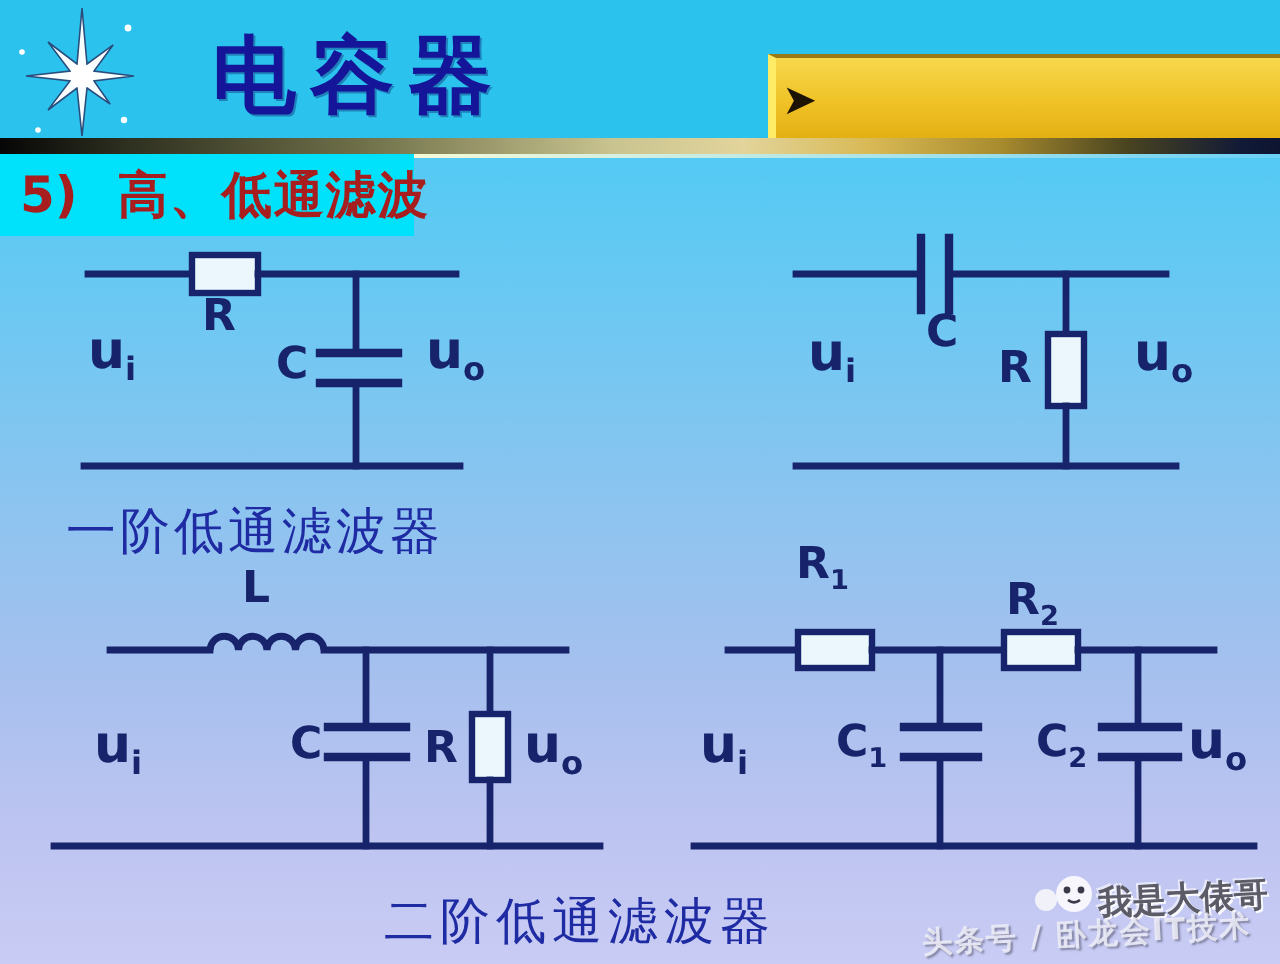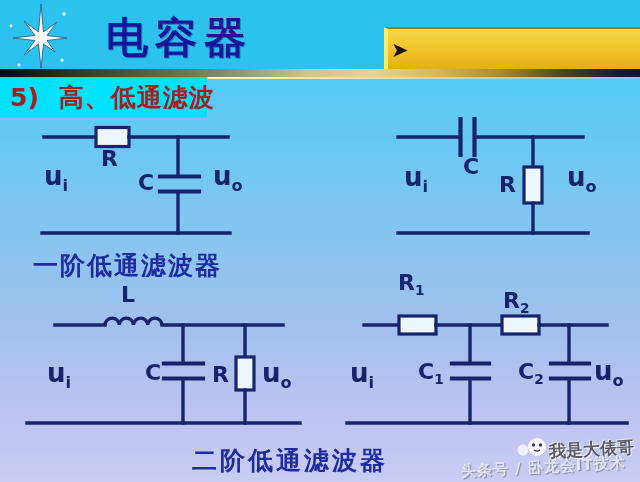--- a/index.html
+++ b/index.html
@@ -29,21 +29,21 @@
   
   .circuits{position:absolute;left:0;top:0;}
   .wire{stroke:#17246B;stroke-width:3.4;fill:none;stroke-linecap:square;}
   .plate{stroke:#17246B;stroke-width:4.2;fill:none;stroke-linecap:square;}
   .comp{fill:#EBF7FD;stroke:#17246B;stroke-width:3.2;}
   .coil{stroke:#17246B;stroke-width:3.4;fill:none;}
   
   .clabel{position:absolute;color:#17246B;font-weight:bold;font-size:22px;white-space:nowrap;}
   .clabel.u{font-size:26px;text-align:center;}
   .clabel sub{font-size:.62em;}
-  .caption{position:absolute;color:#1E2BA3;font-weight:bold;font-size:25px;letter-spacing:2px;white-space:nowrap;}
+  .caption{position:absolute;color:#1E2BA3;font-weight:normal;font-size:25px;letter-spacing:2px;white-space:nowrap;}
   .caption.big{font-size:25px;letter-spacing:3px;}
   
   .wm-logo{position:absolute;left:516px;top:436px;}
   .wm-line1{position:absolute;left:549px;top:438px;font-size:17px;font-weight:bold;color:#5c5c68;
     text-shadow:1px 1px 0 rgba(255,255,255,.9),-1px -1px 0 rgba(255,255,255,.6);transform:rotate(-3deg);white-space:nowrap;}
   .wm-line2{position:absolute;left:461px;top:458px;font-size:15px;font-weight:bold;letter-spacing:1px;
     color:rgba(238,238,248,.85);text-shadow:1px 1px 1px rgba(90,90,115,.6);transform:rotate(-3deg);white-space:nowrap;}
 </style>
 </head>
 <body>

